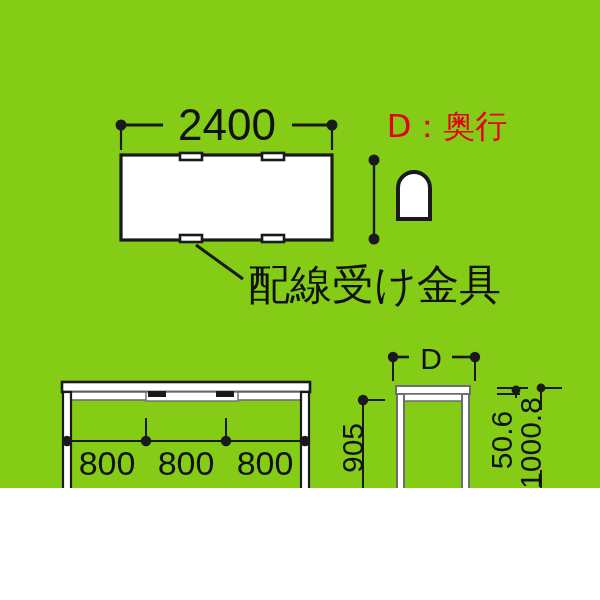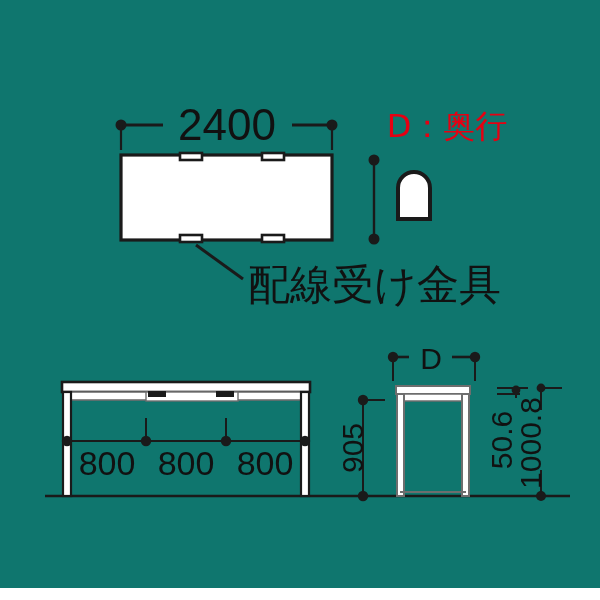--- a/index.html
+++ b/index.html
@@ -3,22 +3,22 @@
 <meta charset="utf-8">
 <style>
   html, body {
     margin: 0;
     padding: 0;
     background: #ffffff;
   }
   #root {
     position: relative;
     width: 600px;
-    height: 588px;
-    background: #0f766e;
+    height: 488px;
+    background: #84cc16;
     font-family: "Liberation Sans", sans-serif;
     overflow: hidden;
   }
   svg.drawing {
     position: absolute;
     left: 0;
     top: 0;
     width: 600px;
     height: 600px;
   }

